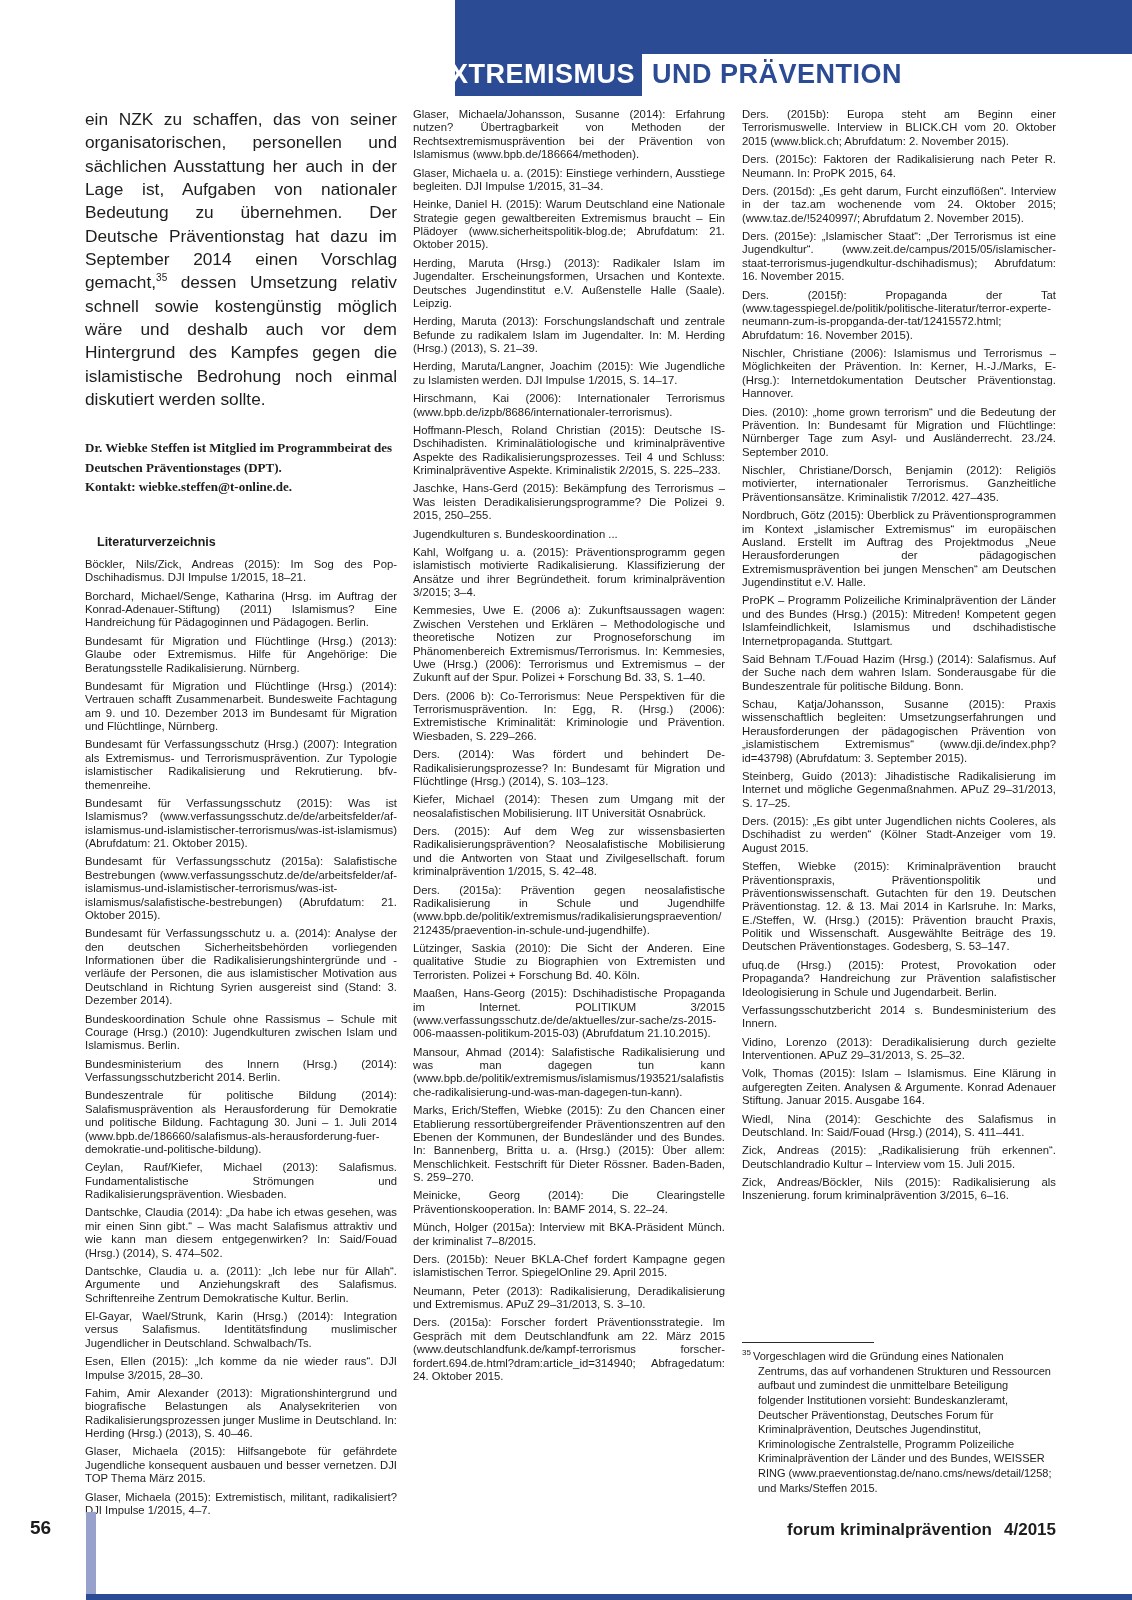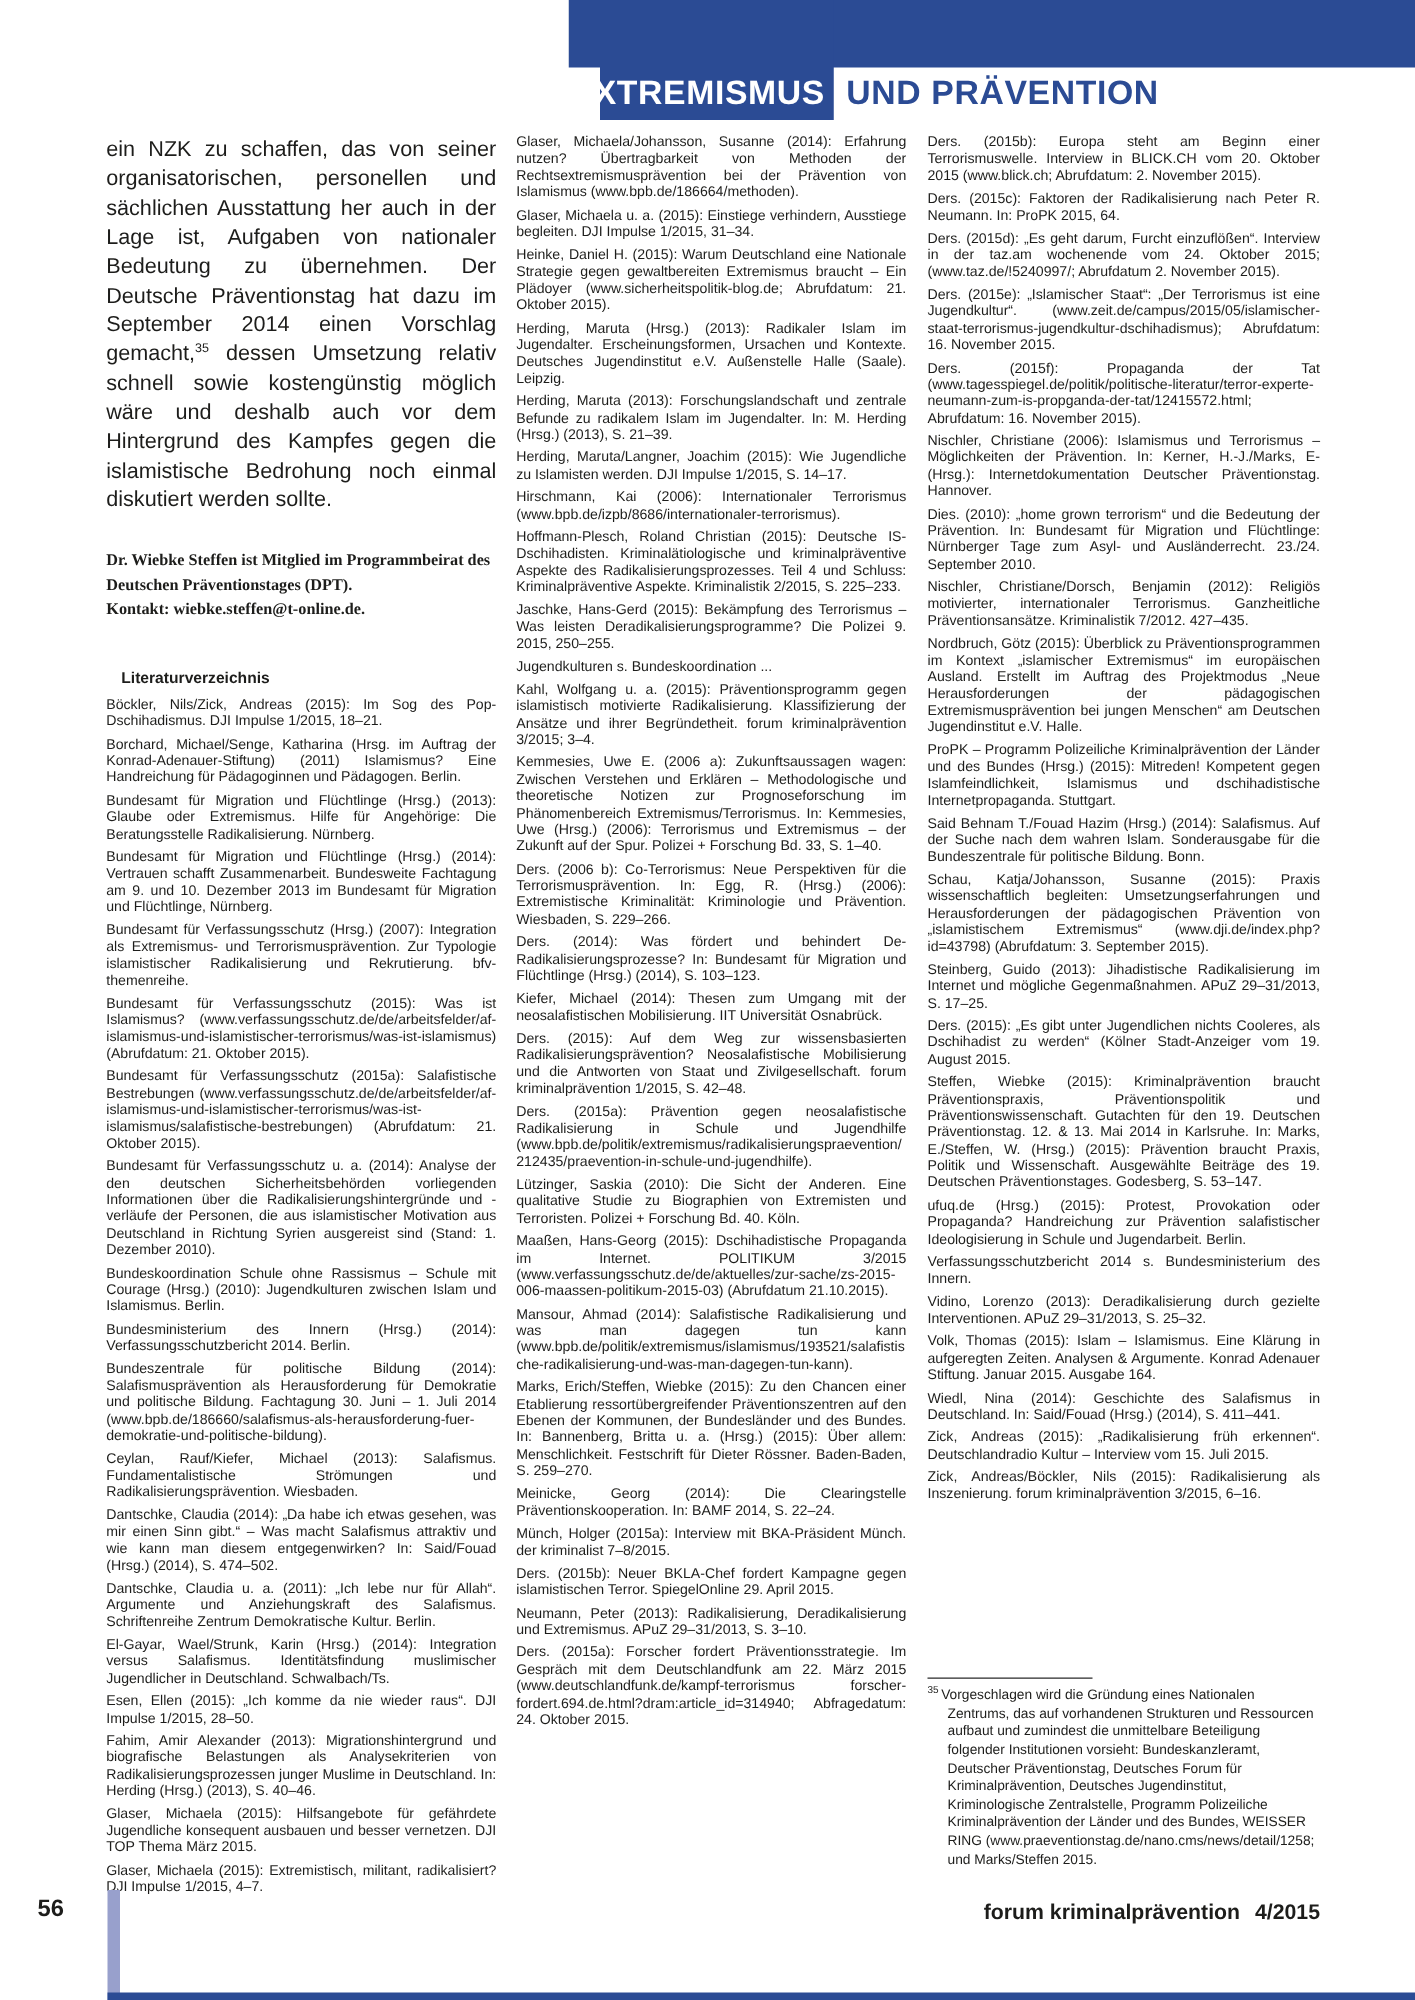--- a/index.html
+++ b/index.html
@@ -4,21 +4,21 @@
 <style>
   * { margin:0; padding:0; box-sizing:border-box; }
   html,body { background:#ffffff; }
   .page {
     position:relative; width:1132px; height:1600px; background:#fff;
     font-family:"Liberation Sans", sans-serif; color:var(--text,#1d1d1b);
     overflow:hidden; margin:0 auto;
   }
   
   .top-bar { position:absolute; left:455px; top:0; width:677px; height:54px; background:var(--accent,#2b4b94); }
-  .header-row { position:absolute; left:480px; top:0; height:96px; display:flex; align-items:flex-end;text-align:right; }
+  .header-row { position:absolute; left:455px; top:0; height:96px; display:flex; align-items:flex-end;text-align:right; }
   .title-box { background:var(--accent,#2b4b94); width:187px; height:96px; display:flex; align-items:flex-end; justify-content:flex-end; padding:0 7px 8px 0; }
   .title1 { color:#fff; font-size:27px; font-weight:bold; letter-spacing:.5px; line-height:1; white-space:nowrap; }
   .title2 { color:var(--accent,#2b4b94); font-size:27px; font-weight:bold; letter-spacing:.5px; line-height:1; margin:0 0 8px 10px; white-space:nowrap; }
   
   .col { position:absolute; top:108px; }
   .col-left  { left:85px;  width:312px; }
   .col-mid   { left:413px; width:312px; }
   .col-right { left:742px; width:314px; }
   .intro {
     font-size:17.3px; line-height:1.35; text-align:justify;
@@ -63,29 +63,29 @@
     <p class="author-note"><span>Dr. Wiebke Steffen ist Mitglied im Programmbeirat des Deutschen Präventionstages (DPT).</span><br><span>Kontakt: wiebke.steffen@t-online.de.</span></p>
     <h3 class="bib-heading">Literaturverzeichnis</h3>
     <div class="bib-list">
         <p class="bib-entry">Böckler, Nils/Zick, Andreas (2015): Im Sog des Pop-Dschihadismus. DJI Impulse 1/2015, 18–21.</p>
         <p class="bib-entry">Borchard, Michael/Senge, Katharina (Hrsg. im Auftrag der Konrad-Adenauer-Stiftung) (2011) Islamismus? Eine Handreichung für Pädagoginnen und Pädagogen. Berlin.</p>
         <p class="bib-entry">Bundesamt für Migration und Flüchtlinge (Hrsg.) (2013): Glaube oder Extremismus. Hilfe für Angehörige: Die Beratungsstelle Radikalisierung. Nürnberg.</p>
         <p class="bib-entry">Bundesamt für Migration und Flüchtlinge (Hrsg.) (2014): Vertrauen schafft Zusammenarbeit. Bundesweite Fachtagung am 9. und 10. Dezember 2013 im Bundesamt für Migration und Flüchtlinge, Nürnberg.</p>
         <p class="bib-entry">Bundesamt für Verfassungsschutz (Hrsg.) (2007): Integration als Extremismus- und Terrorismusprävention. Zur Typologie islamistischer Radikalisierung und Rekrutierung. bfv-themenreihe.</p>
         <p class="bib-entry">Bundesamt für Verfassungsschutz (2015): Was ist Islamismus? (www.verfassungsschutz.de/de/arbeitsfelder/af-islamismus-und-islamistischer-terrorismus/was-ist-islamismus) (Abrufdatum: 21. Oktober 2015).</p>
         <p class="bib-entry">Bundesamt für Verfassungsschutz (2015a): Salafistische Bestrebungen (www.verfassungsschutz.de/de/arbeitsfelder/af-islamismus-und-islamistischer-terrorismus/was-ist-islamismus/salafistische-bestrebungen) (Abrufdatum: 21. Oktober 2015).</p>
-        <p class="bib-entry">Bundesamt für Verfassungsschutz u. a. (2014): Analyse der den deutschen Sicherheitsbehörden vorliegenden Informationen über die Radikalisierungshintergründe und -verläufe der Personen, die aus islamistischer Motivation aus Deutschland in Richtung Syrien ausgereist sind (Stand: 1. Dezember 2010).</p>
+        <p class="bib-entry">Bundesamt für Verfassungsschutz u. a. (2014): Analyse der den deutschen Sicherheitsbehörden vorliegenden Informationen über die Radikalisierungshintergründe und -verläufe der Personen, die aus islamistischer Motivation aus Deutschland in Richtung Syrien ausgereist sind (Stand: 3. Dezember 2014).</p>
         <p class="bib-entry">Bundeskoordination Schule ohne Rassismus – Schule mit Courage (Hrsg.) (2010): Jugendkulturen zwischen Islam und Islamismus. Berlin.</p>
         <p class="bib-entry">Bundesministerium des Innern (Hrsg.) (2014): Verfassungsschutzbericht 2014. Berlin.</p>
         <p class="bib-entry">Bundeszentrale für politische Bildung (2014): Salafismusprävention als Herausforderung für Demokratie und politische Bildung. Fachtagung 30. Juni – 1. Juli 2014 (www.bpb.de/186660/salafismus-als-herausforderung-fuer-demokratie-und-politische-bildung).</p>
         <p class="bib-entry">Ceylan, Rauf/Kiefer, Michael (2013): Salafismus. Fundamentalistische Strömungen und Radikalisierungsprävention. Wiesbaden.</p>
         <p class="bib-entry">Dantschke, Claudia (2014): „Da habe ich etwas gesehen, was mir einen Sinn gibt.“ – Was macht Salafismus attraktiv und wie kann man diesem entgegenwirken? In: Said/Fouad (Hrsg.) (2014), S. 474–502.</p>
         <p class="bib-entry">Dantschke, Claudia u. a. (2011): „Ich lebe nur für Allah“. Argumente und Anziehungskraft des Salafismus. Schriftenreihe Zentrum Demokratische Kultur. Berlin.</p>
         <p class="bib-entry">El-Gayar, Wael/Strunk, Karin (Hrsg.) (2014): Integration versus Salafismus. Identitätsfindung muslimischer Jugendlicher in Deutschland. Schwalbach/Ts.</p>
-        <p class="bib-entry">Esen, Ellen (2015): „Ich komme da nie wieder raus“. DJI Impulse 1/2015, 28–50.</p>
+        <p class="bib-entry">Esen, Ellen (2015): „Ich komme da nie wieder raus“. DJI Impulse 3/2015, 28–30.</p>
         <p class="bib-entry">Fahim, Amir Alexander (2013): Migrationshintergrund und biografische Belastungen als Analysekriterien von Radikalisierungsprozessen junger Muslime in Deutschland. In: Herding (Hrsg.) (2013), S. 40–46.</p>
         <p class="bib-entry">Glaser, Michaela (2015): Hilfsangebote für gefährdete Jugendliche konsequent ausbauen und besser vernetzen. DJI TOP Thema März 2015.</p>
         <p class="bib-entry">Glaser, Michaela (2015): Extremistisch, militant, radikalisiert? DJI Impulse 1/2015, 4–7.</p>
       </div>
   </div>
 
   <div class="col col-mid">
     <div class="bib-list">
         <p class="bib-entry">Glaser, Michaela/Johansson, Susanne (2014): Erfahrung nutzen? Übertragbarkeit von Methoden der Rechtsextremismusprävention bei der Prävention von Islamismus (www.bpb.de/186664/methoden).</p>
         <p class="bib-entry">Glaser, Michaela u. a. (2015): Einstiege verhindern, Ausstiege begleiten. DJI Impulse 1/2015, 31–34.</p>

